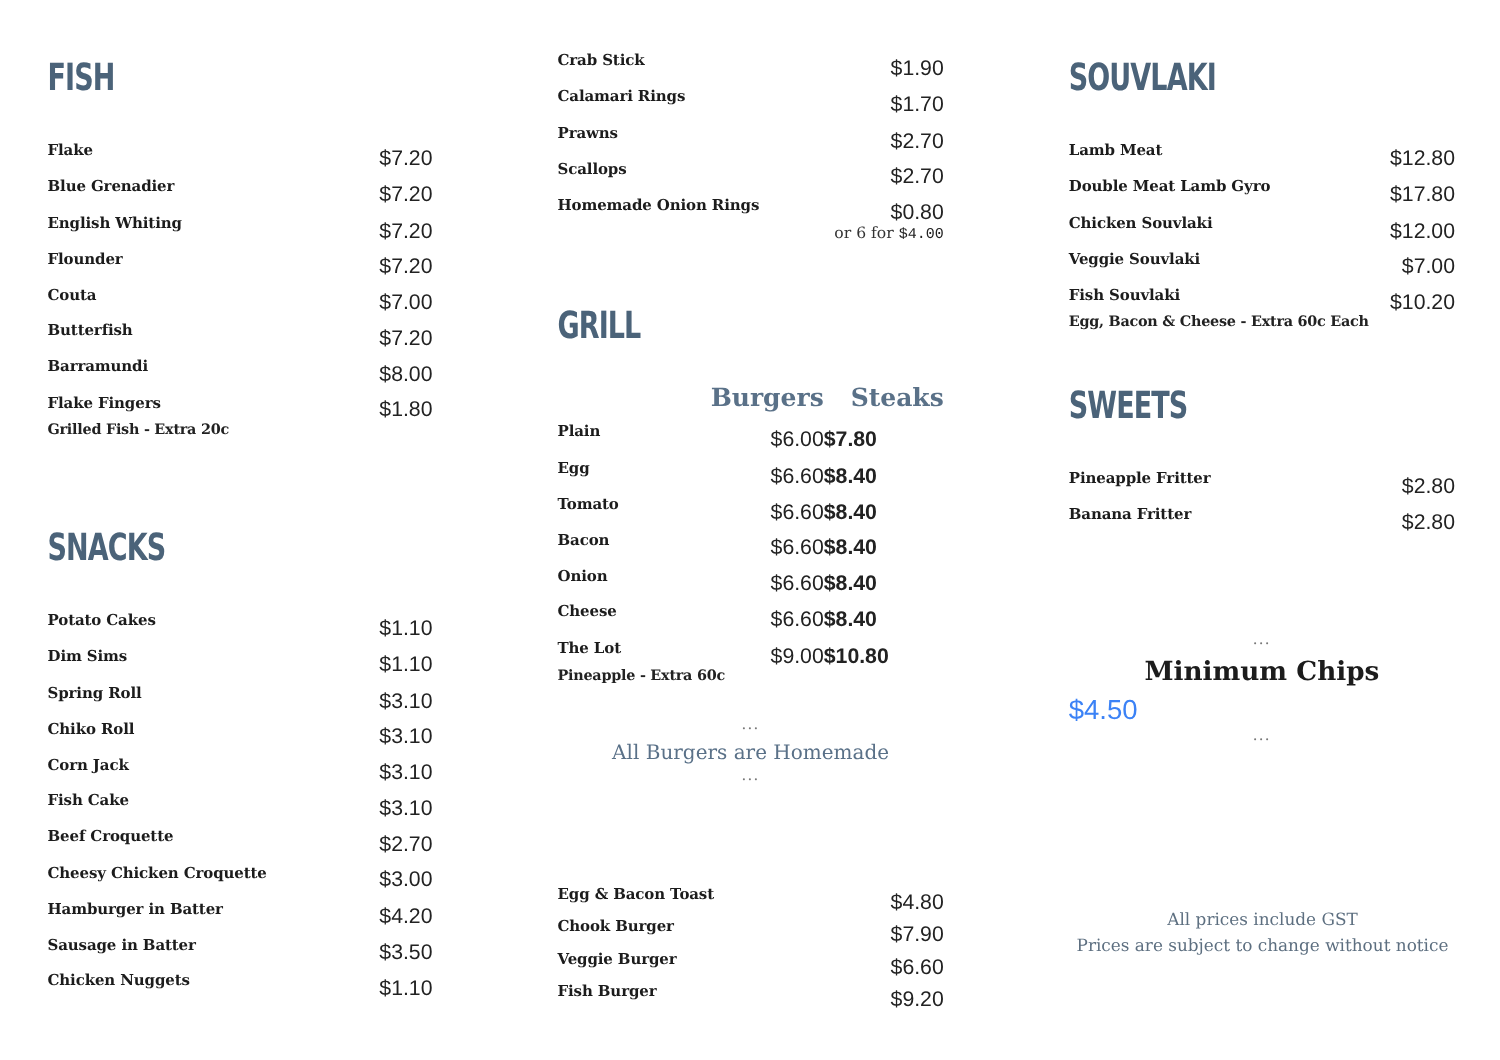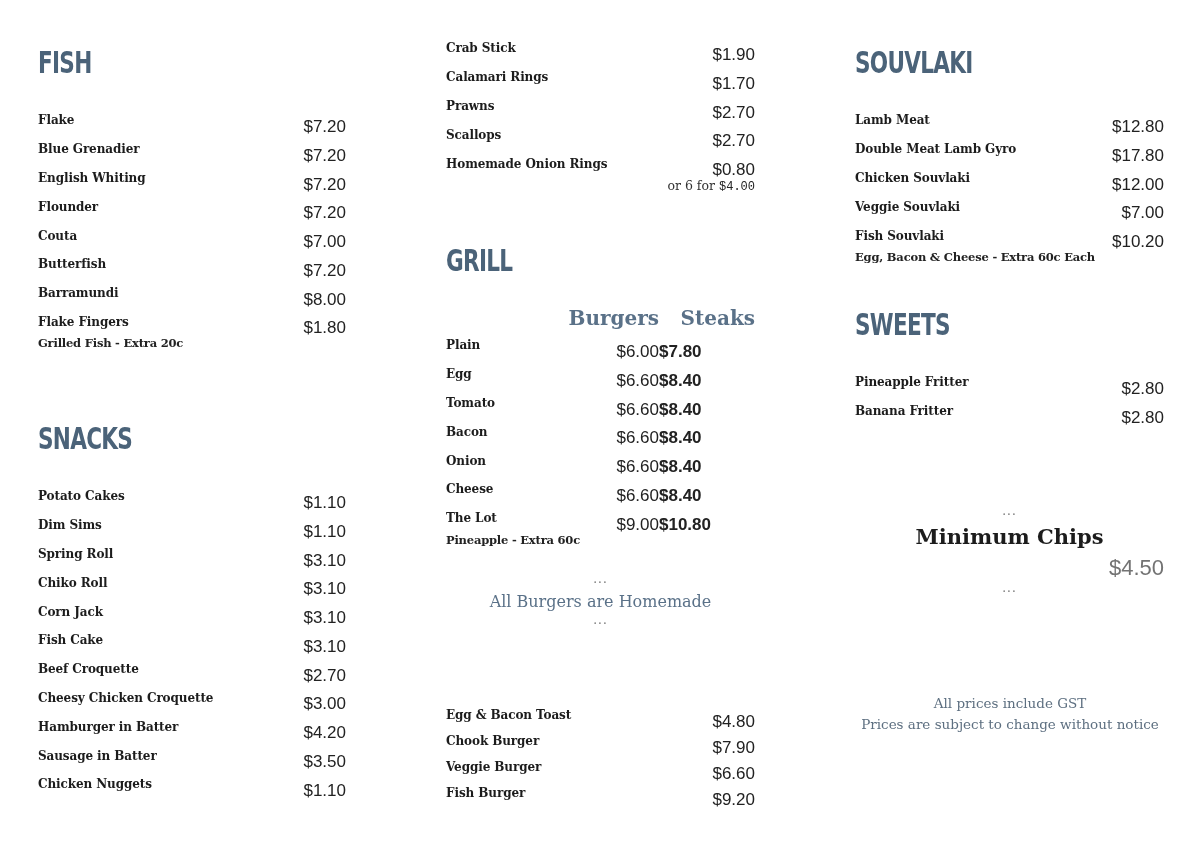--- a/index.html
+++ b/index.html
@@ -24,21 +24,21 @@
     .row.tight { height: 26px; }
     .grill-head { display: flex; height: 26px; align-items: center; }
     .grill-head .sp { flex: 1; }
     .grill-head .ch { font-weight: bold; font-size: 20px; color: #5a7188; text-align: right; }
     .grill-row .name { flex: 1; }
     .grill-row .p1 { width: 110px; text-align: right; }
     .grill-row .p2 { width: 96px; text-align: left; font-weight: bold; }
     .ellipsis { text-align: center; font-size: 12px; color: #777; letter-spacing: 1px; }
     .centered-note { text-align: center; font-size: 16px; color: #5a7188; }
     .min-chips-title { text-align: center; font-weight: bold; font-size: 21px; color: #1c1c1c; }
-    .min-chips-price { text-align: right; font-family: "Liberation Sans", sans-serif; font-size: 22px; color: #737373; }
+    .min-chips-price { text-align: left; font-family: "Liberation Sans", sans-serif; font-size: 22px; color: #3b82f6; }
     .footer-line { text-align: center; font-size: 13.5px; color: #5d6f80; line-height: 21px; }
     .onion-extra { text-align: right; font-size: 12.5px; color: #333; }
     .onion-extra .big { font-family: Liberation Mono, monospace; font-size: 12px; color: #222; }
   </style>
 </head>
 <body>
 
 <div class="col col-1">
   <div class="heading" style="top:46px">FISH</div>
   <div class="list" style="top:106px">
@@ -263,17 +263,17 @@
       </div>
   </div>
 
   <div class="list" style="top:504px">
     <div class="ellipsis">...</div>
     <div class="min-chips-title" style="margin-top:6px">Minimum Chips</div>
     <div class="min-chips-price" style="margin-top:6px">$4.50</div>
     <div class="ellipsis">...</div>
   </div>
 
-  <div class="list" style="top:693px; left:-20px; width:350px">
+  <div class="list" style="top:726px; left:-20px; width:350px">
     <div class="footer-line">All prices include GST</div>
     <div class="footer-line">Prices are subject to change without notice</div>
   </div>
 </div>
 
 </body></html>

